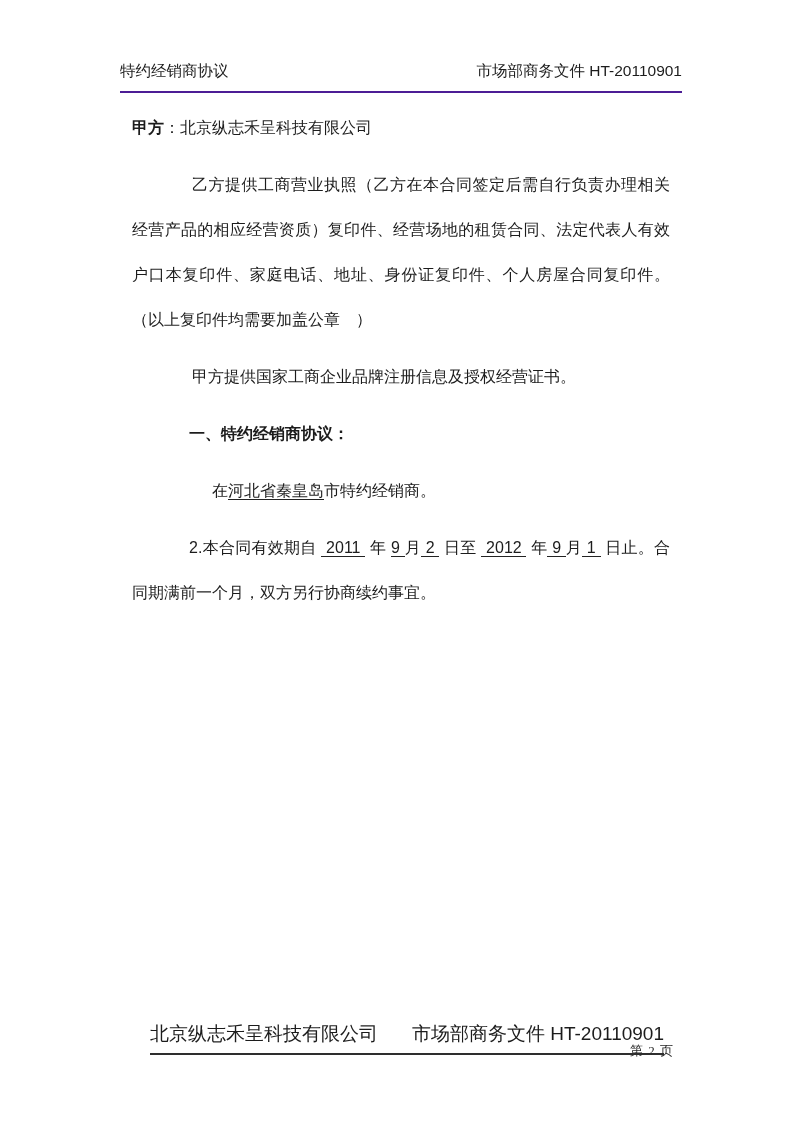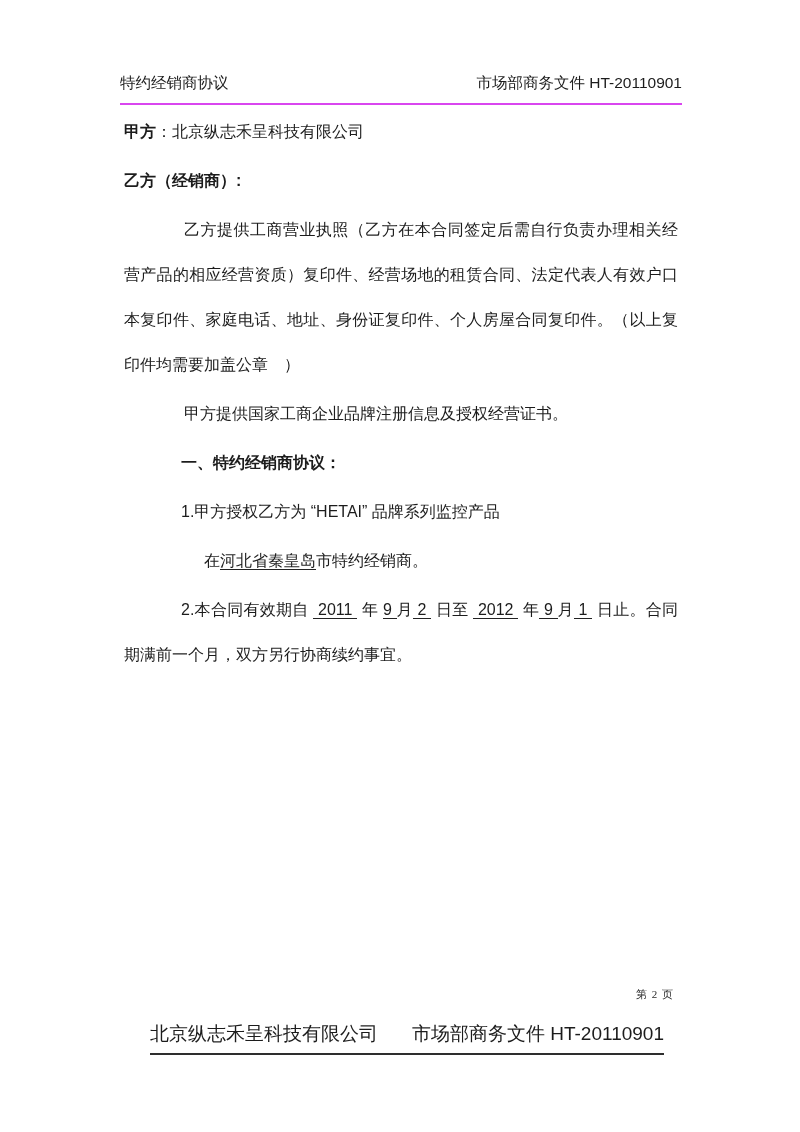--- a/index.html
+++ b/index.html
@@ -9,40 +9,40 @@
     position:relative;
     overflow:hidden;
     font-family:"Liberation Sans","DejaVu Sans",sans-serif;
     color:#1c1c1c;
     -webkit-font-smoothing:antialiased;
   }
   .page { position:absolute; inset:0; }
 
   
   .doc-header {
-    margin:16px 118px 0 120px;
+    margin:4px 118px 0 120px;
     padding-top:55px;
     padding-bottom:8px;
-    border-bottom:2px solid #d946ef;
+    border-bottom:2px solid #4c1d95;
     display:flex;
     justify-content:space-between;
     align-items:flex-end;
     font-size:15.5px;
     line-height:24px;
   }
 
   
   .doc-body {
     margin:0 118px 0 120px;
     font-size:16px;
     line-height:45px;
     text-align:justify;
     text-justify:inter-ideograph;
   }
-  .doc-body p { margin:4px; }
+  .doc-body p { margin:12px; }
 
   .p-party { line-height:45px; }
   .p-party-a { margin-top:10px; }
   .p-party-b { margin-top:56px; }
   .party-label { font-weight:bold; }
 
   [data-name="para-intro"]         { margin-top:63px; text-indent:60px; }
   [data-name="para-license-a"]     { margin-top:0;    text-indent:60px; }
   [data-name="para-license-b"]     { margin-top:10px; text-indent:60px; }
   [data-name="heading-section-1"]  { margin-top:2px;  text-indent:57px; font-weight:bold; }
@@ -51,24 +51,24 @@
   [data-name="para-item-2"]        { margin-top:7px;  text-indent:57px; }
 
   .blank-underline {
     border-bottom:1.5px solid #222222;
     white-space:pre;
   }
 
   
   .page-number {
     position:absolute;
-    top:983px;
+    top:1040px;
     right:126px;
     font-family:"Liberation Serif","DejaVu Serif",serif;
-    font-size:11px;
+    font-size:13px;
     line-height:22px;
     letter-spacing:1px;
     color:#2a2a2a;
     margin-left:36px;
   }
 
   
   .doc-footer {
     position:absolute;
     top:1021px;
@@ -90,26 +90,24 @@
 <div class="page" data-name="document-page">
 
   <div class="doc-header" data-name="document-header">
     <span data-name="header-title">特约经销商协议</span>
     <span data-name="header-doc-code">市场部商务文件 HT-20110901</span>
   </div>
 
   <div class="doc-body" data-name="doc-body">
     <p class="p-party p-party-a" data-name="party-a-line"><span class="party-label" data-name="party-a-label">甲方</span><span data-name="party-a-value">：北京纵志禾呈科技有限公司</span></p>
 
-    <p class="p-party p-party-b" data-name="party-b-line"><span class="party-label" data-name="party-b-label">乙方（经销商）:</span></p>
 
       <p data-name="para-license-b"><span class="text-run" data-name="text-run">乙方提供工商营业执照（乙方在本合同签定后需自行负责办理相关经营产品的相应经营资质）复印件、经营场地的租赁合同、法定代表人有效户口本复印件、家庭电话、地址、身份证复印件、个人房屋合同复印件。（以上复印件均需要加盖公章　）</span></p>
       <p data-name="para-license-a"><span class="text-run" data-name="text-run">甲方提供国家工商企业品牌注册信息及授权经营证书。</span></p>
       <p data-name="heading-section-1"><span class="text-run" data-name="text-run">一、特约经销商协议：</span></p>
-      <p data-name="para-item-1"><span class="text-run" data-name="text-run">1.甲方授权乙方为 “HETAI” 品牌系列监控产品</span></p>
       <p data-name="para-item-1-region"><span class="text-run" data-name="text-run">在</span><span class="blank-underline" data-name="filled-blank">河北省秦皇岛</span><span class="text-run" data-name="text-run">市特约经销商。</span></p>
       <p data-name="para-item-2"><span class="text-run" data-name="text-run">2.本合同有效期自 </span><span class="blank-underline" data-name="filled-blank">&nbsp;2011&nbsp;</span><span class="text-run" data-name="text-run"> 年 </span><span class="blank-underline" data-name="filled-blank">9&nbsp;</span><span class="text-run" data-name="text-run">月</span><span class="blank-underline" data-name="filled-blank">&nbsp;2&nbsp;</span><span class="text-run" data-name="text-run"> 日至 </span><span class="blank-underline" data-name="filled-blank">&nbsp;2012&nbsp;</span><span class="text-run" data-name="text-run"> 年</span><span class="blank-underline" data-name="filled-blank">&nbsp;9&nbsp;</span><span class="text-run" data-name="text-run">月</span><span class="blank-underline" data-name="filled-blank">&nbsp;1&nbsp;</span><span class="text-run" data-name="text-run"> 日止。合同期满前一个月，双方另行协商续约事宜。</span></p>
     </div>
 
   <div class="page-number" data-name="page-number">第 2 页</div>
 
   <div class="doc-footer" data-name="document-footer">
     <span data-name="footer-company">北京纵志禾呈科技有限公司</span>
     <span data-name="footer-doc-code">市场部商务文件 HT-20110901</span>
   </div>

